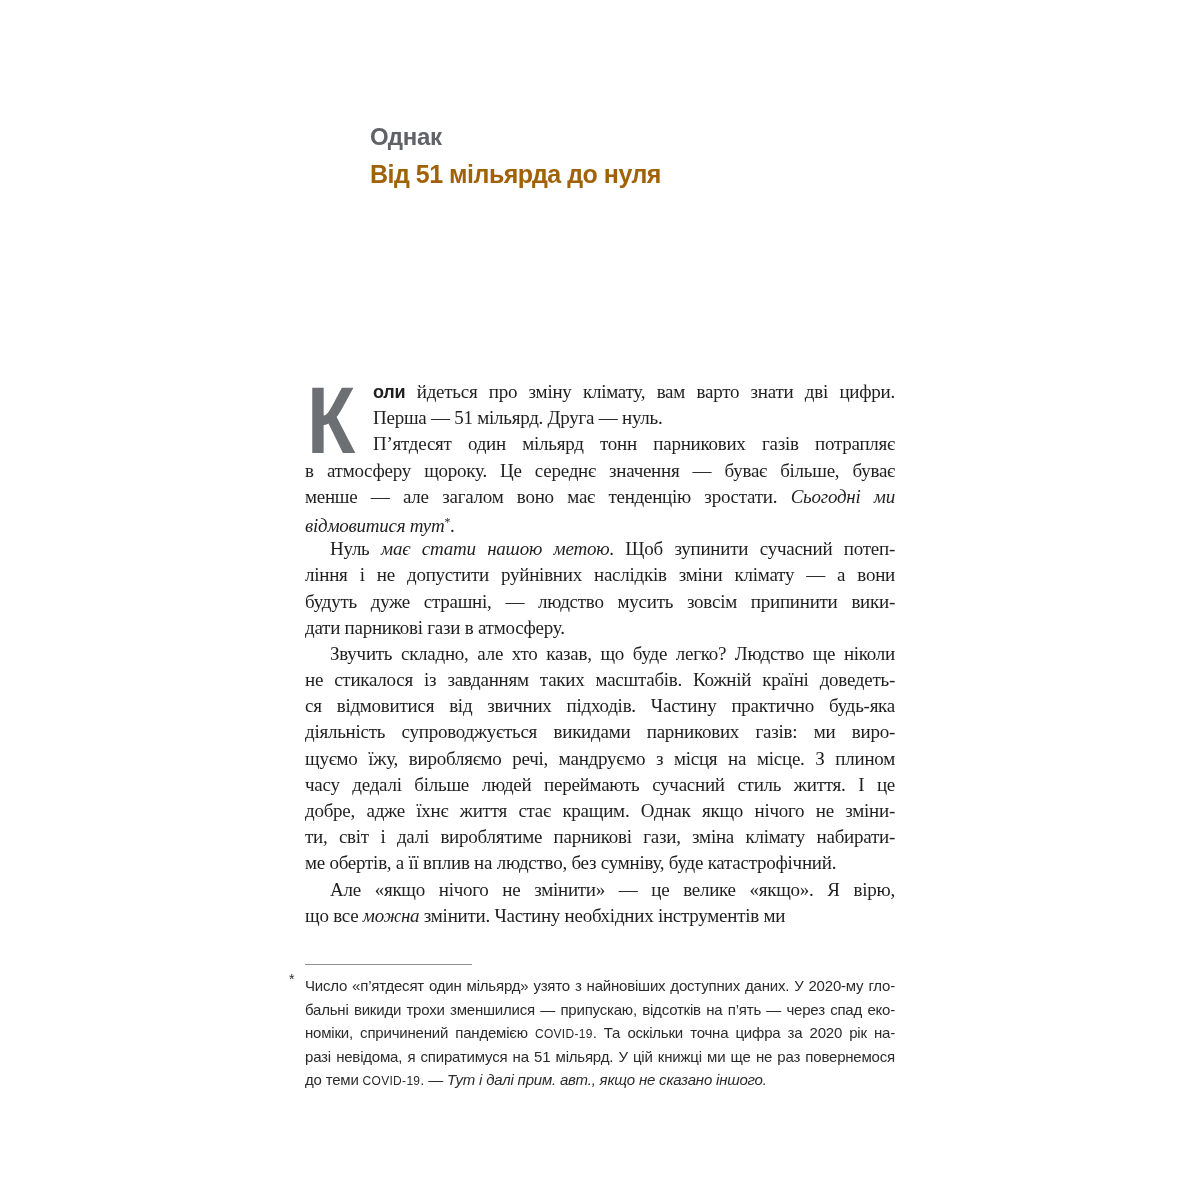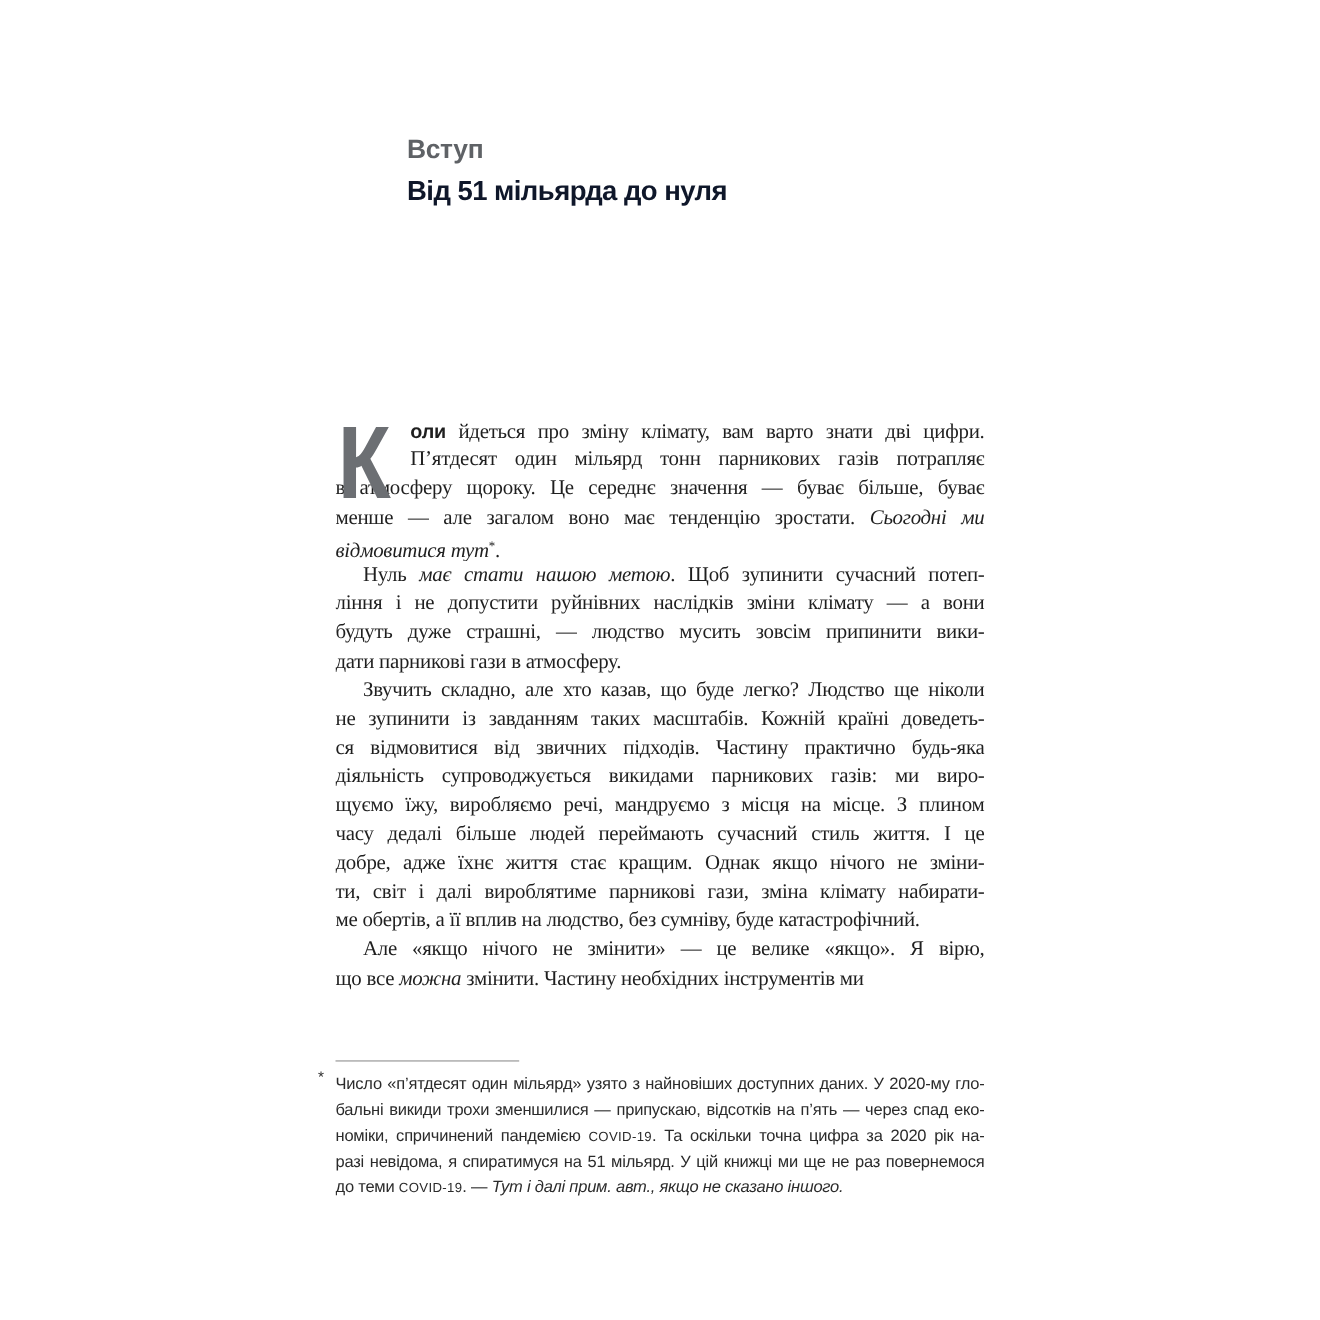--- a/index.html
+++ b/index.html
@@ -16,21 +16,21 @@
   
   .chapter-header { position: absolute; left: 370px; top: 124px; }
   .overline {
     font-family: "Liberation Sans", sans-serif;
     font-size: 24px; line-height: 26px; font-weight: 700;
     color: #5f6266; letter-spacing: -0.3px;
   }
   .chapter-title {
     font-family: "Liberation Sans", sans-serif;
     font-size: 25px; line-height: 28px; font-weight: 700;
-    color: #0f172a; letter-spacing: -0.5px;
+    color: #a16207; letter-spacing: -0.5px;
     margin-top: 10px;
   }
 
   
   .article {
     position: absolute; left: 305px; top: 379px; width: 590px;
     font-size: 19px; letter-spacing: -0.25px;
   }
   .dropcap {
     position: absolute; left: 2px; top: 8px;
@@ -68,38 +68,39 @@
     position: absolute; left: -16px; top: -3px;
     font-size: 14px; color: #2b2b2b;
   }
 </style>
 </head>
 <body>
 
 <div class="page">
 
   <div class="chapter-header">
-    <div class="overline">Вступ</div>
+    <div class="overline">Однак</div>
     <div class="chapter-title">Від 51 мільярда до нуля</div>
   </div>
 
   <div class="article">
     <div class="dropcap">К</div>
     <div>
         <div class="line dc"><span class="run b">оли</span><span class="run r"> йдеться про зміну клімату, вам варто знати дві цифри.</span></div>
+        <div class="line dc last"><span class="run r">Перша — 51 мільярд. Друга — нуль.</span></div>
         <div class="line dc"><span class="run r">П’ятдесят один мільярд тонн парникових газів потрапляє</span></div>
         <div class="line"><span class="run r">в атмосферу щороку. Це середнє значення — буває більше, буває</span></div>
         <div class="line"><span class="run r">менше — але загалом воно має тенденцію зростати. </span><span class="run i">Сьогодні ми</span></div>
         <div class="line last"><span class="run i">відмовитися тут</span><span class="run sup">*</span><span class="run r">.</span></div>
         <div class="line ind"><span class="run r">Нуль </span><span class="run i">має стати нашою метою</span><span class="run r">. Щоб зупинити сучасний потеп-</span></div>
         <div class="line"><span class="run r">ління і не допустити руйнівних наслідків зміни клімату — а вони</span></div>
         <div class="line"><span class="run r">будуть дуже страшні, — людство мусить зовсім припинити вики-</span></div>
         <div class="line last"><span class="run r">дати парникові гази в атмосферу.</span></div>
         <div class="line ind"><span class="run r">Звучить складно, але хто казав, що буде легко? Людство ще ніколи</span></div>
-        <div class="line"><span class="run r">не зупинити із завданням таких масштабів. Кожній країні доведеть-</span></div>
+        <div class="line"><span class="run r">не стикалося із завданням таких масштабів. Кожній країні доведеть-</span></div>
         <div class="line"><span class="run r">ся відмовитися від звичних підходів. Частину практично будь-яка</span></div>
         <div class="line"><span class="run r">діяльність супроводжується викидами парникових газів: ми виро-</span></div>
         <div class="line"><span class="run r">щуємо їжу, виробляємо речі, мандруємо з місця на місце. З плином</span></div>
         <div class="line"><span class="run r">часу дедалі більше людей переймають сучасний стиль життя. І це</span></div>
         <div class="line"><span class="run r">добре, адже їхнє життя стає кращим. Однак якщо нічого не зміни-</span></div>
         <div class="line"><span class="run r">ти, світ і далі вироблятиме парникові гази, зміна клімату набирати-</span></div>
         <div class="line last"><span class="run r">ме обертів, а її вплив на людство, без сумніву, буде катастрофічний.</span></div>
         <div class="line ind"><span class="run r">Але «якщо нічого не змінити» — це велике «якщо». Я вірю,</span></div>
         <div class="line last"><span class="run r">що все </span><span class="run i">можна</span><span class="run r"> змінити. Частину необхідних інструментів ми</span></div>
       </div>

